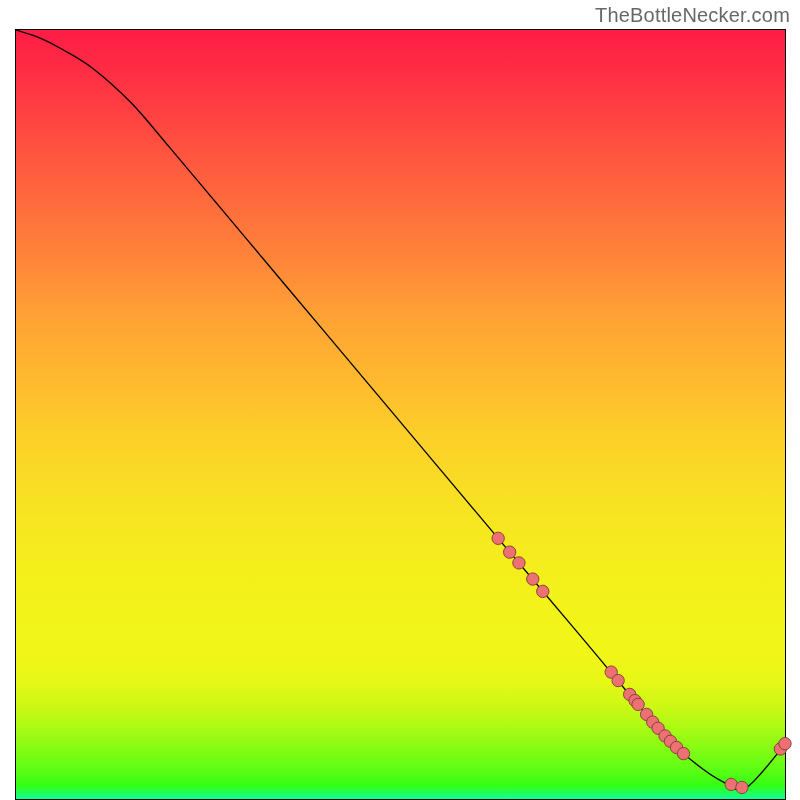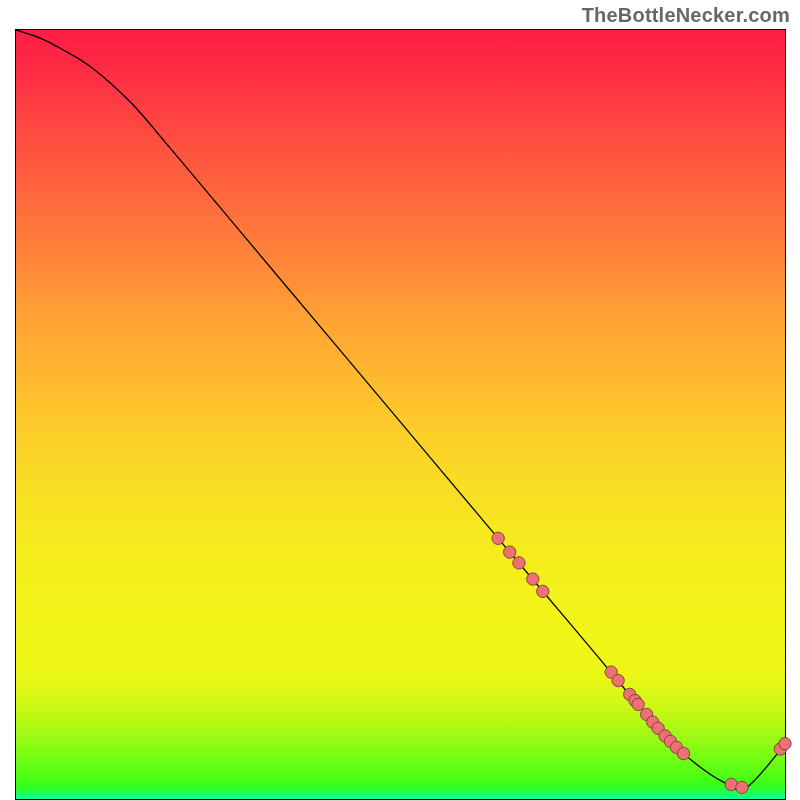--- a/index.html
+++ b/index.html
@@ -1,21 +1,20 @@
 <!DOCTYPE html>
 <html><head>
 <meta charset="utf-8">
 <style>
   * { margin: 0; padding: 0; box-sizing: border-box; }
   html, body { width: 800px; height: 800px; overflow: hidden; background: #fff; }
   .wrap {
     position: relative;
     width: 800px;
     height: 800px;
-    font-weight: bold;
   }
   .attribution {
     position: absolute;
     top: 4px;
     right: 10px;
     font-family: Arial, Helvetica, sans-serif;
     font-size: 20px;
     color: #676767;
     letter-spacing: 0.2px;
   }

